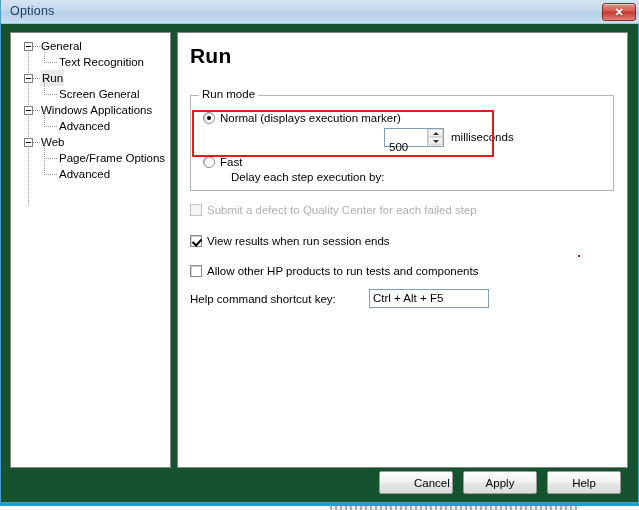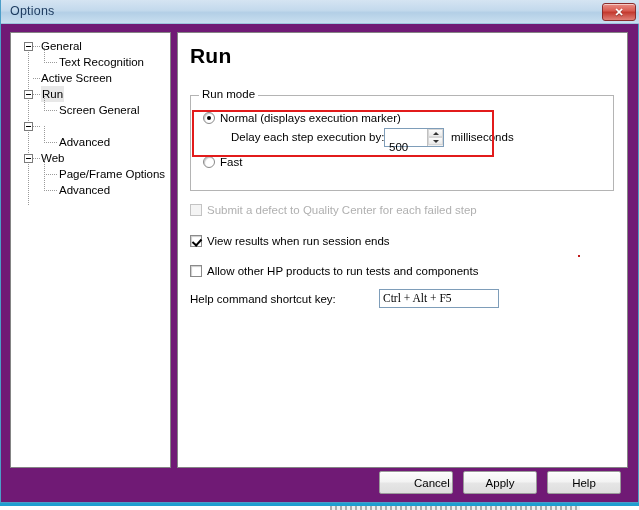--- a/index.html
+++ b/index.html
@@ -75,21 +75,21 @@
     text-shadow: 0 1px 0 rgba(0,0,0,.35);
   }
 
   
   .client {
     position: absolute;
     left: 0;
     top: 24px;
     width: 637px;
     height: 478px;
-    background: #701a75;
+    background: #14532d;
   }
 
   
   .tree-panel {
     position: absolute;
     left: 9px;
     top: 8px;
     width: 161px;
     height: 436px;
     box-sizing: border-box;
@@ -256,20 +256,21 @@
     color: #000;
     cursor: default;
   }
 
   
   .delay-label {
     position: absolute;
     font-size: 11.5px;
     color: #000;
     white-space: nowrap;
+    margin-top: 40px;
   }
   .spin-wrap {
     position: absolute;
     width: 60px;
     height: 19px;
     box-sizing: border-box;
     border: 1px solid #7e9db9;
     background: #ffffff;
   }
   .spin-value {
@@ -453,37 +454,34 @@
             <div class="tnode lvl0">
               <span class="expander"></span>
               <span class="hstub lvl0"></span>
               <span class="tlabel">General</span>
             </div>
             <div class="tnode lvl1">
               <span class="hstub lvl1"></span>
               <span class="vline lvl1" style="top: -8px; height: 16px;"></span>
               <span class="tlabel">Text Recognition</span>
             </div>
-            <div class="tnode lvl0">
-              <span class="hstub lvl0"></span>
-              <span class="tlabel">Active Screen</span>
-            </div>
             <div class="tnode lvl0 sel">
               <span class="expander"></span>
               <span class="hstub lvl0"></span>
               <span class="tlabel">Run</span>
             </div>
             <div class="tnode lvl1">
               <span class="hstub lvl1"></span>
               <span class="vline lvl1" style="top: -8px; height: 16px;"></span>
               <span class="tlabel">Screen General</span>
             </div>
             <div class="tnode lvl0">
               <span class="expander"></span>
               <span class="hstub lvl0"></span>
+              <span class="tlabel">Windows Applications</span>
             </div>
             <div class="tnode lvl1">
               <span class="hstub lvl1"></span>
               <span class="vline lvl1" style="top: -8px; height: 16px;"></span>
               <span class="tlabel">Advanced</span>
             </div>
             <div class="tnode lvl0">
               <span class="expander"></span>
               <span class="hstub lvl0"></span>
               <span class="tlabel">Web</span>
@@ -542,21 +540,21 @@
         </div>
 
         <div class="cb-row" style="left:12px; top:230px;">
           <span class="cbox"></span>
           <span class="cb-label">Allow other HP products to run tests and components</span>
         </div>
 
         <div class="red-dot" style="left:400px; top:222px;"></div>
 
         <div class="shortcut-label" style="left:12px; top:260px;">Help command shortcut key:</div>
-        <div class="shortcut-box" style="left:201px; top:256px; width:120px; height:19px;font-family:Liberation Serif, serif;">
+        <div class="shortcut-box" style="left:191px; top:256px; width:120px; height:19px;">
           <span class="shortcut-value">Ctrl + Alt + F5</span>
         </div>
 
       </div>
 
       <button class="btn" style="left:294px;margin-top:42px;">OK</button>
       <button class="btn" style="left:378px;padding-left:34px;">Cancel</button>
       <button class="btn" style="left:462px;">Apply</button>
       <button class="btn" style="left:546px;">Help</button>
 

